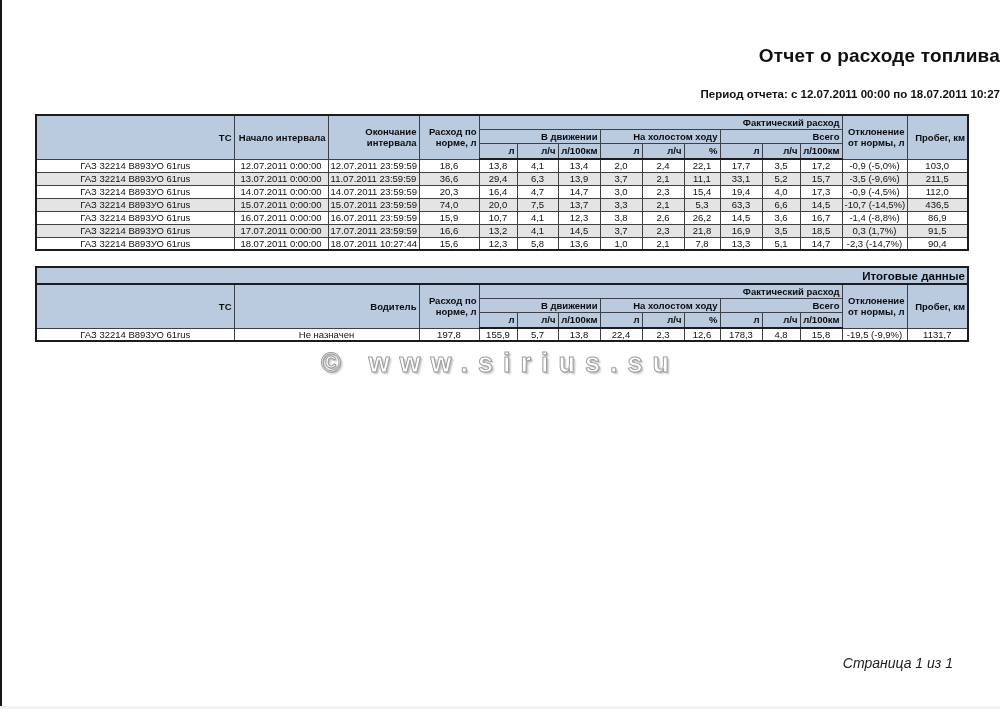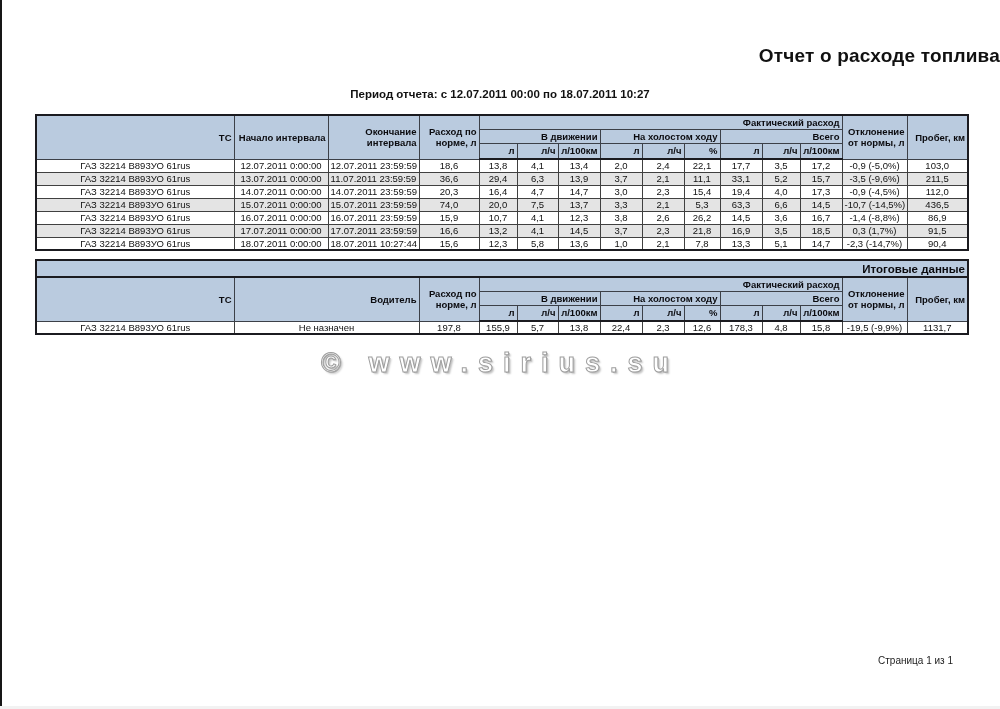--- a/index.html
+++ b/index.html
@@ -23,32 +23,32 @@
     background: #f2f2f2;
   }
   .report-title {
     margin: 0; padding-top: 45px;
     text-align: right;
     font-size: 19px; font-weight: bold;
     letter-spacing: 0.2px;
   }
   .report-subtitle {
     margin-top: 21px;
-    text-align: center;
+    text-align: right;
     font-size: 11.5px; font-weight: bold;
   }
   table.report {
     border-collapse: collapse;
     table-layout: fixed;
     margin-left: 35px;
     width: 932px;
     border: 2px solid #1b1b20;
   }
   .report-detail  { margin-top: 14px; }
-  .report-summary { margin-top: 8px; }
+  .report-summary { margin-top: 15px; }
   table.report th {
     background: var(--header-bg, #bacbdf);
     font-size: 9.5px; font-weight: bold;
     padding: 1px 2px;
     border: 1px solid #3c4048;
     text-align: right;
     color: #0b0b0f;
   }
   table.report thead tr.group-row th { height: 13px; line-height: 11px; }
   table.report thead tr.units-row th { height: 14px; line-height: 12px; border-bottom: 2px solid #1b1b20; }
@@ -71,21 +71,21 @@
     text-align: center;
     font-size: 27px; font-weight: bold;
     letter-spacing: 10px;
     color: #ffffff;
     -webkit-text-stroke: 1px #9e9e9e;
     text-shadow: 2px 2px 2px #c4c4c4, 1px 1px 0 #a8a8a8;
     pointer-events: none;
   }
   .page-footer {
     position: absolute; top: 655px; right: 47px;
-    font-size: 10px; color: #1d1d1d;
+    font-size: 14px; color: #1d1d1d; font-style: italic;
   }
 </style>
 </head>
 <body>
 
 <div class="page-edge-left"></div>
 <div class="page-edge-bottom"></div>
 
 <h1 class="report-title">Отчет о расходе топлива</h1>
 <div class="report-subtitle">Период отчета: с 12.07.2011 00:00 по 18.07.2011 10:27</div>

